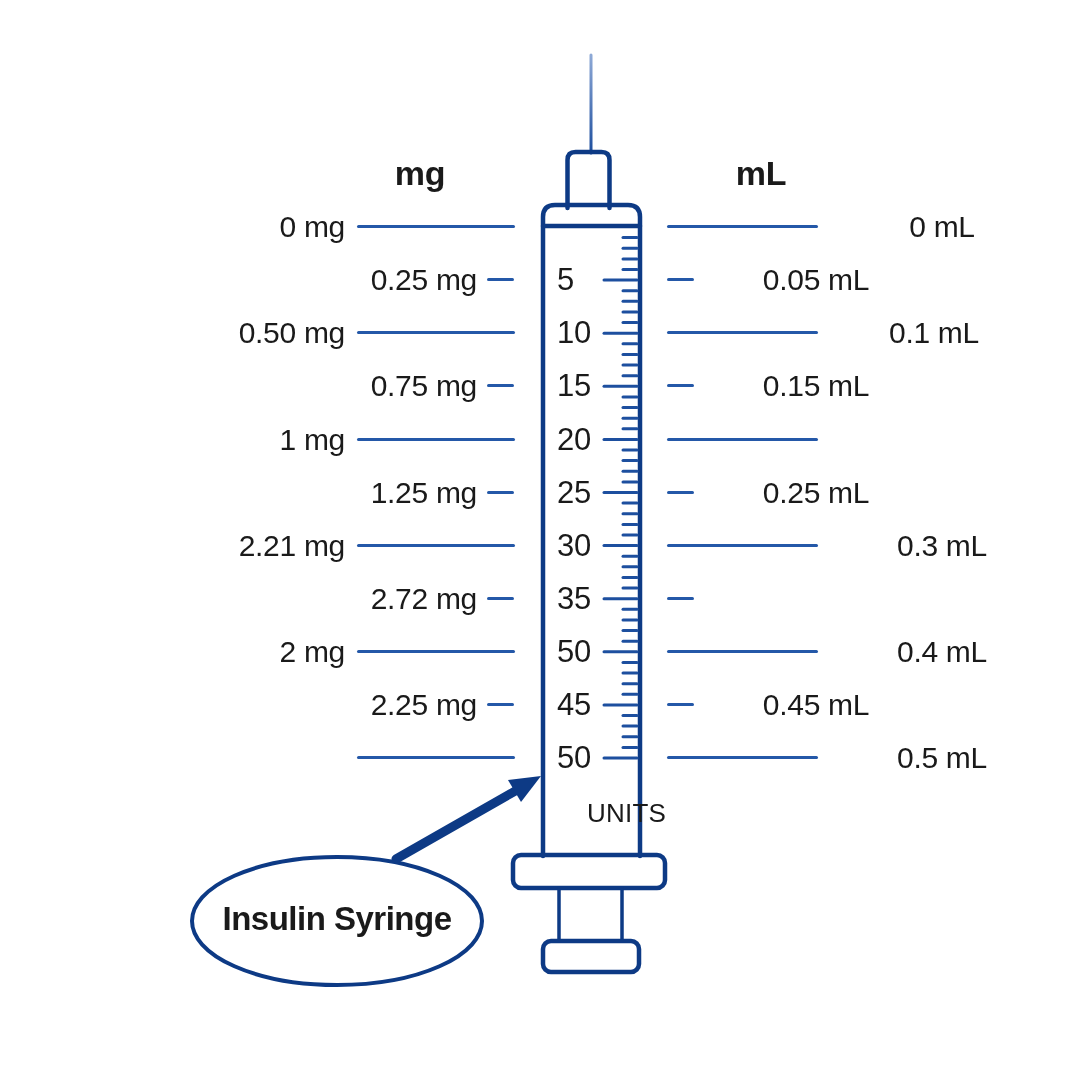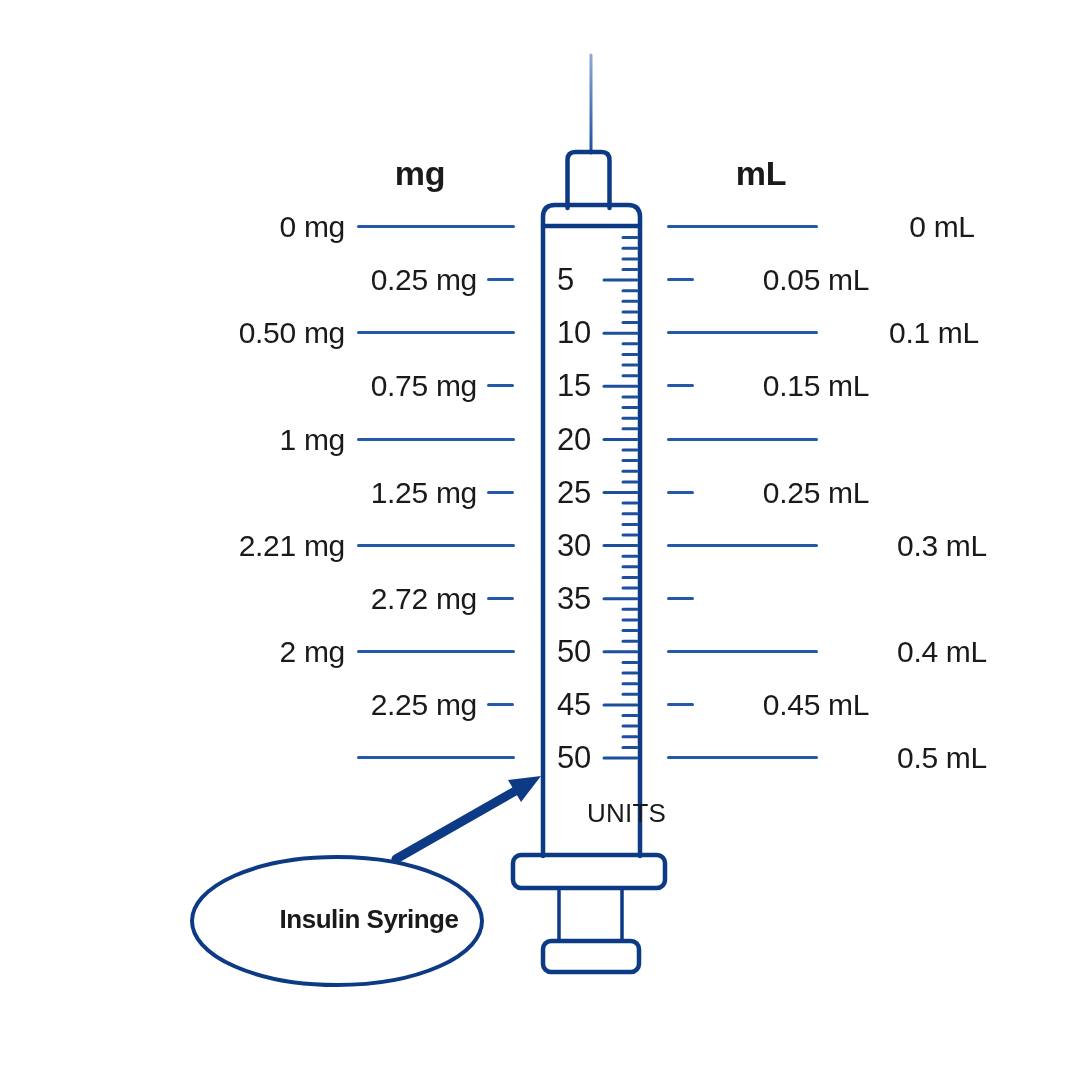--- a/index.html
+++ b/index.html
@@ -22,21 +22,21 @@
   .oval{fill:#fff;stroke:var(--outline);stroke-width:4;}
   .arrow-line{stroke:var(--outline);stroke-width:9;stroke-linecap:round;}
   .arrow-head{fill:var(--outline);stroke:none;}
   .hdr{position:absolute;width:200px;text-align:center;font-weight:bold;font-size:34px;line-height:42px;letter-spacing:-0.3px;}
   .lab{position:absolute;font-size:30px;line-height:38px;white-space:nowrap;letter-spacing:-0.3px;}
   .lab.r{width:250px;text-align:right;}
   .lab.l{width:220px;text-align:center;}
   .scale-line{position:absolute;height:3px;background:var(--scale-line);border-radius:1.5px;}
   .unit-num{position:absolute;left:557px;width:60px;font-size:31px;line-height:40px;text-align:left;letter-spacing:-0.3px;}
   .units-label{position:absolute;left:545px;top:798px;width:93px;text-align:center;font-weight:normal;font-size:26px;line-height:30px;letter-spacing:0.2px;margin-left:35px;}
-  .callout-label{position:absolute;left:192px;top:899px;width:290px;text-align:center;font-weight:bold;font-size:26px;line-height:40px;letter-spacing:-0.5px;padding-left:32px;}
+  .callout-label{position:absolute;left:192px;top:899px;width:290px;text-align:center;font-weight:bold;font-size:33px;line-height:40px;letter-spacing:-0.5px;}
 </style>
 </head>
 <body>
 
 <div class="canvas">
 
   <svg class="art" viewBox="0 0 1080 1080" aria-hidden="true">
     <defs>
       <linearGradient id="needleGrad" gradientUnits="userSpaceOnUse" x1="591" y1="55" x2="591" y2="153">
         <stop offset="0" stop-color="#8ea9d6"></stop>

